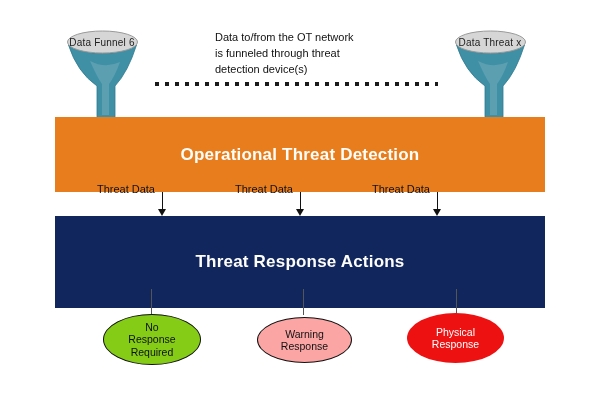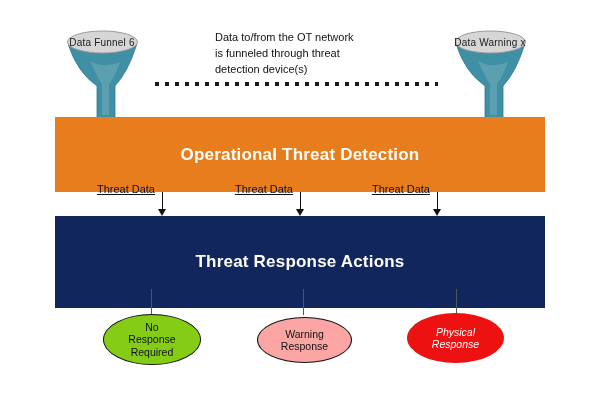--- a/index.html
+++ b/index.html
@@ -35,21 +35,21 @@
   
   .flow-arrow{position:absolute;top:192px;width:9px;height:24px;}
   .flow-arrow .shaft{position:absolute;left:4px;top:0;width:1px;height:18px;background:#111;}
   .flow-arrow .head{
     position:absolute;left:0;top:17px;width:0;height:0;
     border-left:4.5px solid transparent;border-right:4.5px solid transparent;
     border-top:7px solid #111;
   }
   .flow-label{
     position:absolute;top:183px;width:70px;text-align:right;
-    font-size:11px;color:#111;text-decoration:underline;
+    font-size:11px;color:#111;
   }
   
   .connector{position:absolute;top:289px;width:1px;height:26px;background:#555;}
   
   .outcome{
     position:absolute;border-radius:50%;display:flex;
     align-items:center;justify-content:center;text-align:center;
     font-size:10.5px;line-height:12.5px;color:#111;white-space:pre-line;
   }
   .outcome-none{left:103px;top:314px;width:96px;height:49px;border:1px solid #111;}
@@ -64,21 +64,21 @@
   <path d="M30,32 Q37,48 42,55 L42,86 L49,86 L49,55 Q55,47 60,33 Q45,40 30,32 Z" fill="rgba(255,255,255,0.14)"></path>
   <ellipse cx="42.5" cy="13" rx="35" ry="11" stroke="#9a9a9a" stroke-width="1" fill="#D6D6D6"></ellipse>
 </svg>
 <div class="funnel-label" style="left:57px">Data Funnel 6</div>
 
 <svg class="funnel-svg" style="left:448px" viewBox="0 0 85 89">
   <path d="M8.5,16 Q17,43 37,57 L37,89 L55,89 L55,57 Q68,43 76.5,16 Q42.5,33 8.5,16 Z" stroke="#2E7A90" stroke-width="0.8" fill="#4090A5"></path>
   <path d="M30,32 Q37,48 42,55 L42,86 L49,86 L49,55 Q55,47 60,33 Q45,40 30,32 Z" fill="rgba(255,255,255,0.14)"></path>
   <ellipse cx="42.5" cy="13" rx="35" ry="11" stroke="#9a9a9a" stroke-width="1" fill="#D6D6D6"></ellipse>
 </svg>
-<div class="funnel-label" style="left:445px">Data Warning x</div>
+<div class="funnel-label" style="left:445px">Data Threat x</div>
 
 <div class="dotted-line"></div>
 
 <div class="note">Data to/from the OT network
 is funneled through threat
 detection device(s)</div>
 
 <div class="bar bar-detection" style="background: rgb(232, 125, 30);">
   <span class="bar-title">Operational Threat Detection</span>
 </div>
@@ -111,16 +111,16 @@
 
 <div class="outcome outcome-none" style="background: #84cc16;">
   <span>No
 Response
 Required</span>
 </div>
 <div class="outcome outcome-warning" style="background: #fca5a5;">
   <span>Warning
 Response</span>
 </div>
-<div class="outcome outcome-physical" style="background: rgb(238, 17, 17); font-style: italic;">
+<div class="outcome outcome-physical" style="background: rgb(238, 17, 17);">
   <span>Physical
 Response</span>
 </div>
 
 </body></html>

